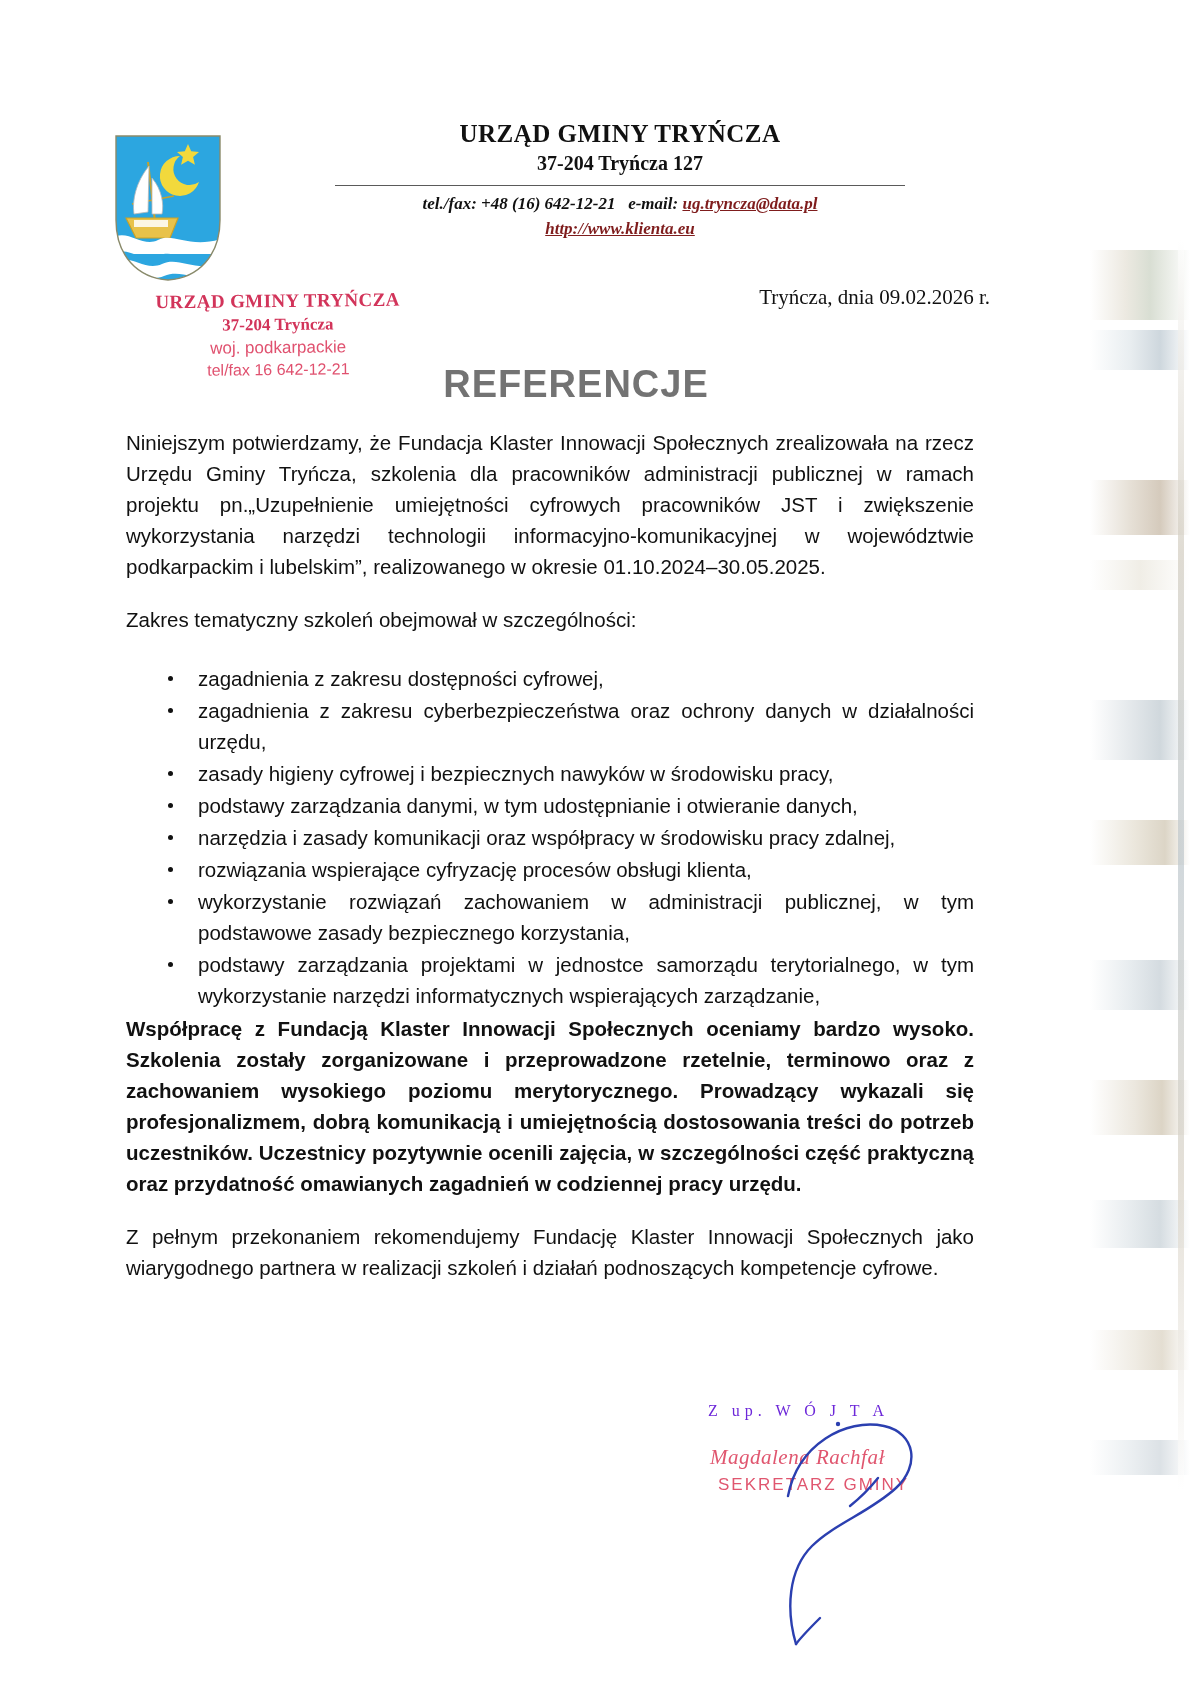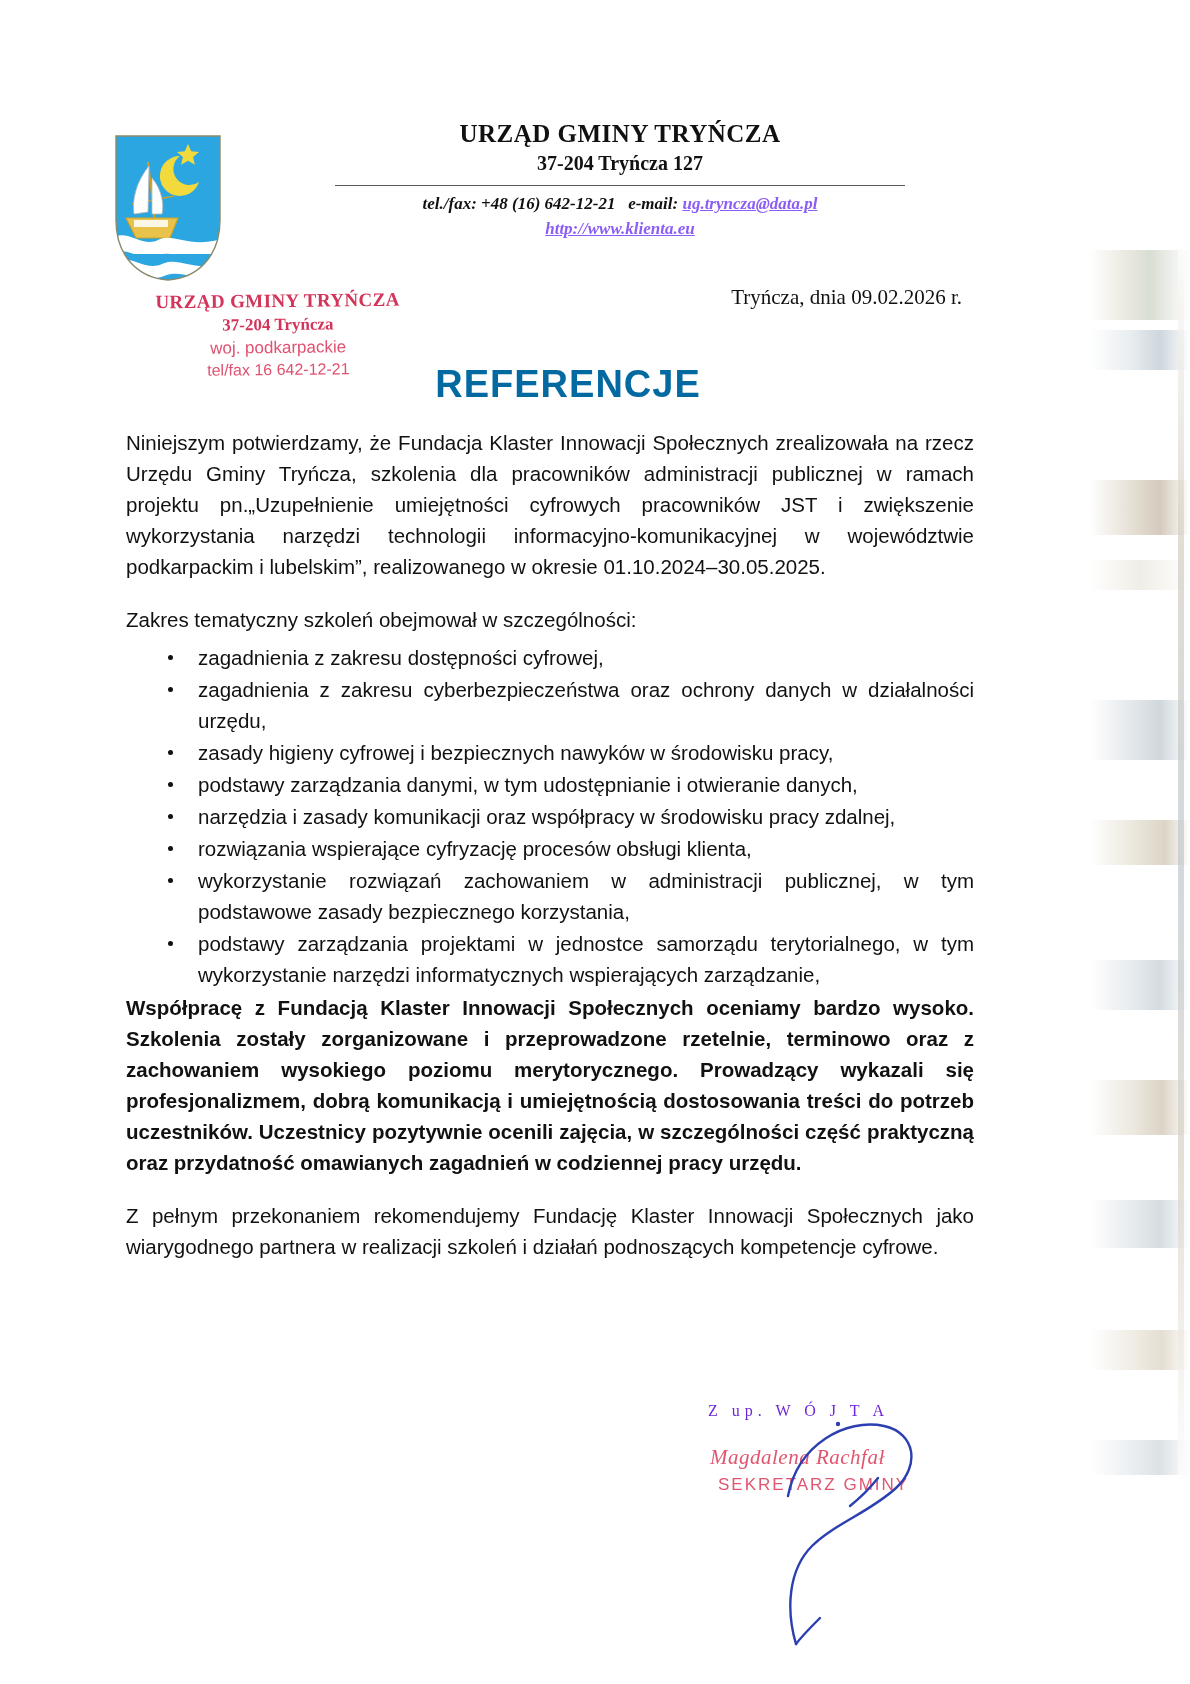--- a/index.html
+++ b/index.html
@@ -79,21 +79,21 @@
   }
   .contact-line {
     font-family: "Liberation Serif", serif;
     font-style: italic;
     font-weight: bold;
     font-size: 17px;
     color: #111;
     line-height: 1.45;
   }
   .contact-link {
-    color: #8b5cf6;
+    color: #7f1d1d;
     text-decoration: underline;
     font-weight: bold;
   }
   .url-line {
     font-family: "Liberation Serif", serif;
     font-style: italic;
     font-weight: bold;
     font-size: 17px;
     line-height: 1.45;
   }
@@ -131,41 +131,41 @@
   .stamp-l4 {
     font-family: "Liberation Sans", sans-serif;
     font-size: 16px;
     margin-top: 3px;
     color: #e0516f;
   }
 
   
   .date-line {
     position: absolute;
-    left: 572px;
+    left: 600px;
     top: 285px;
     width: 390px;
     text-align: right;
     font-family: "Liberation Serif", serif;
     font-size: 21px;
     color: #111;
   }
 
   
   .doc-title {
     position: absolute;
-    left: 138px;
+    left: 146px;
     top: 363px;
     width: 860px;
     text-align: center;
     font-family: "Liberation Sans", sans-serif;
     font-weight: bold;
     font-size: 38px;
     letter-spacing: 1px;
-    color: #0369a1;
+    color: #737373;
   }
 
   
   .body-wrap {
     position: absolute;
     left: 126px;
     top: 427px;
     width: 848px;
   }
   .para {
@@ -173,21 +173,21 @@
     line-height: 31px;
     text-align: justify;
     color: #111;
     margin: 0 0 0 0;
   }
   .para + .para { margin-top: 22px; }
   .para.tight { margin-top: 0; }
 
   ul.topics {
     list-style: none;
-    margin: 7px 0 0 0;
+    margin: 28px 0 0 0;
     padding: 0;
   }
   ul.topics li {
     position: relative;
     padding-left: 72px;
     font-size: 20.5px;
     line-height: 31px;
     text-align: justify;
     color: #111;
     margin-bottom: 1px;

